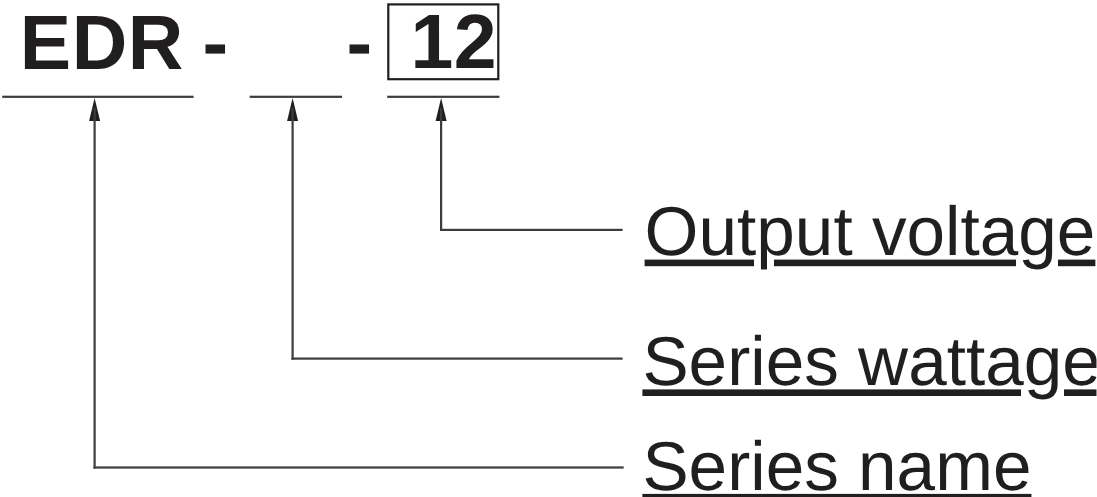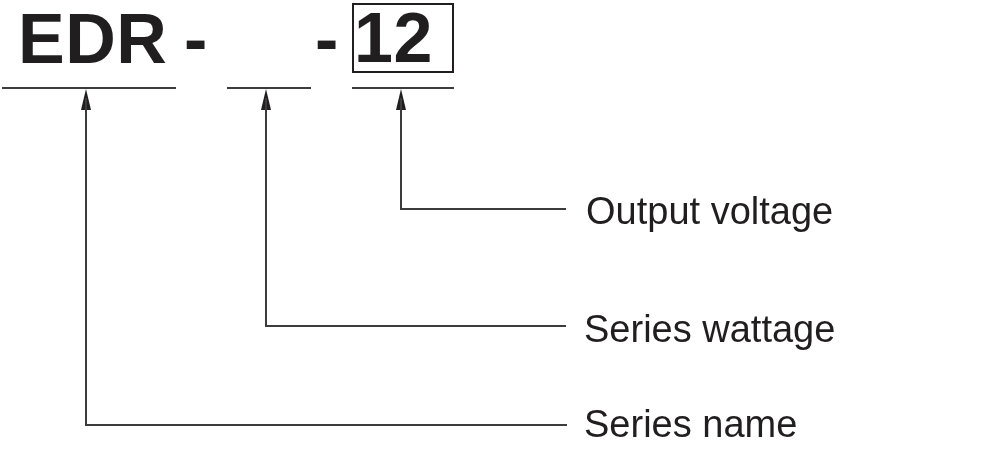--- a/index.html
+++ b/index.html
@@ -39,21 +39,21 @@
   .voltage-box {
     position: absolute;
     left: 352px;
     top: 3px;
     width: 102px;
     height: 70px;
     border: 2px solid var(--ink);
     background: var(--background);
     display: flex;
     align-items: center;
-    justify-content: flex-start;
+    justify-content: flex-end;
   }
   .voltage-box span {
     font-size: 70px;
     font-weight: bold;
     color: var(--ink);
     line-height: 62px;
     letter-spacing: 0.5px;
   }
   
   .hline, .vline {
@@ -79,26 +79,27 @@
   .a-voltage { left: 396px; top: 89px; }
   .v-series  { left: 85px;  top: 98px; height: 328px; }
   .v-wattage { left: 265px; top: 98px; height: 229px; }
   .v-voltage { left: 400px; top: 98px; height: 112px; }
   .h-series  { left: 85px;  top: 424px; width: 482px; }
   .h-wattage { left: 265px; top: 325px; width: 301px; }
   .h-voltage { left: 400px; top: 208px; width: 166px; }
   
   .callout-label {
     position: absolute;
-    font-size: 38px;
+    font-size: 63px;
     font-weight: normal;
     color: var(--ink);
     line-height: 60px;
     white-space: nowrap;
     letter-spacing: 0px;
+    text-decoration: underline;
   }
   .l-voltage { left: 586px; top: 181px; }
   .l-wattage { left: 584px; top: 299px; }
   .l-series  { left: 584px; top: 394px; }
 </style>
 </head>
 <body>
 
 <div class="canvas">
 

